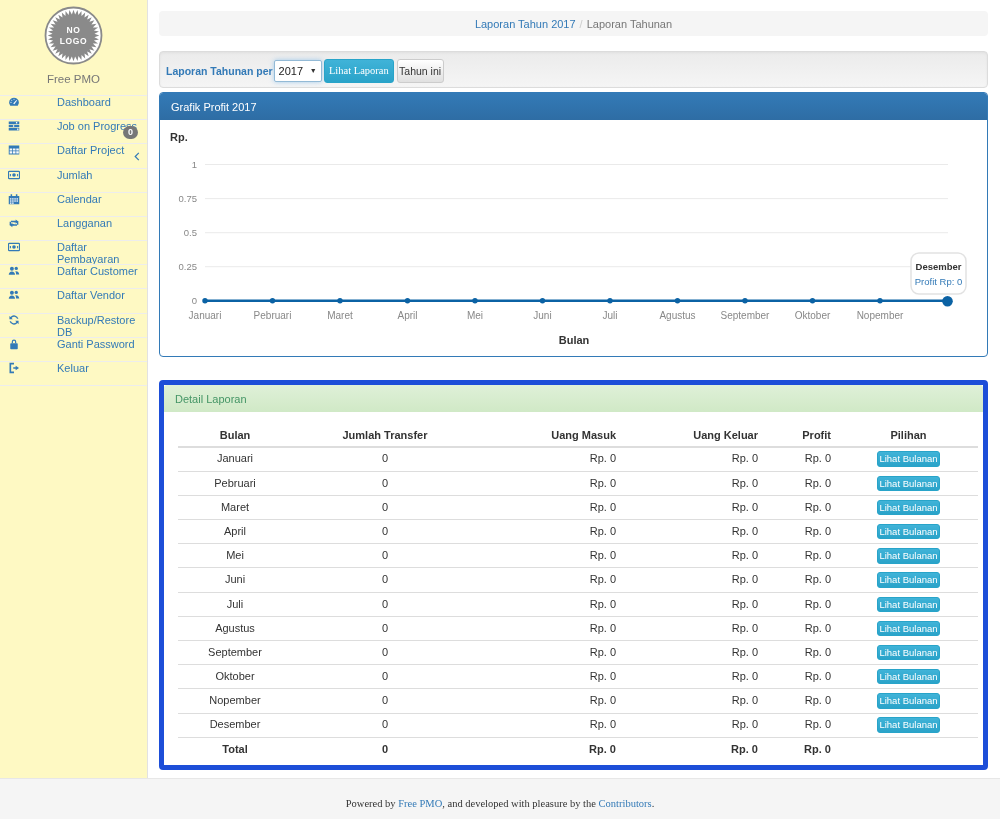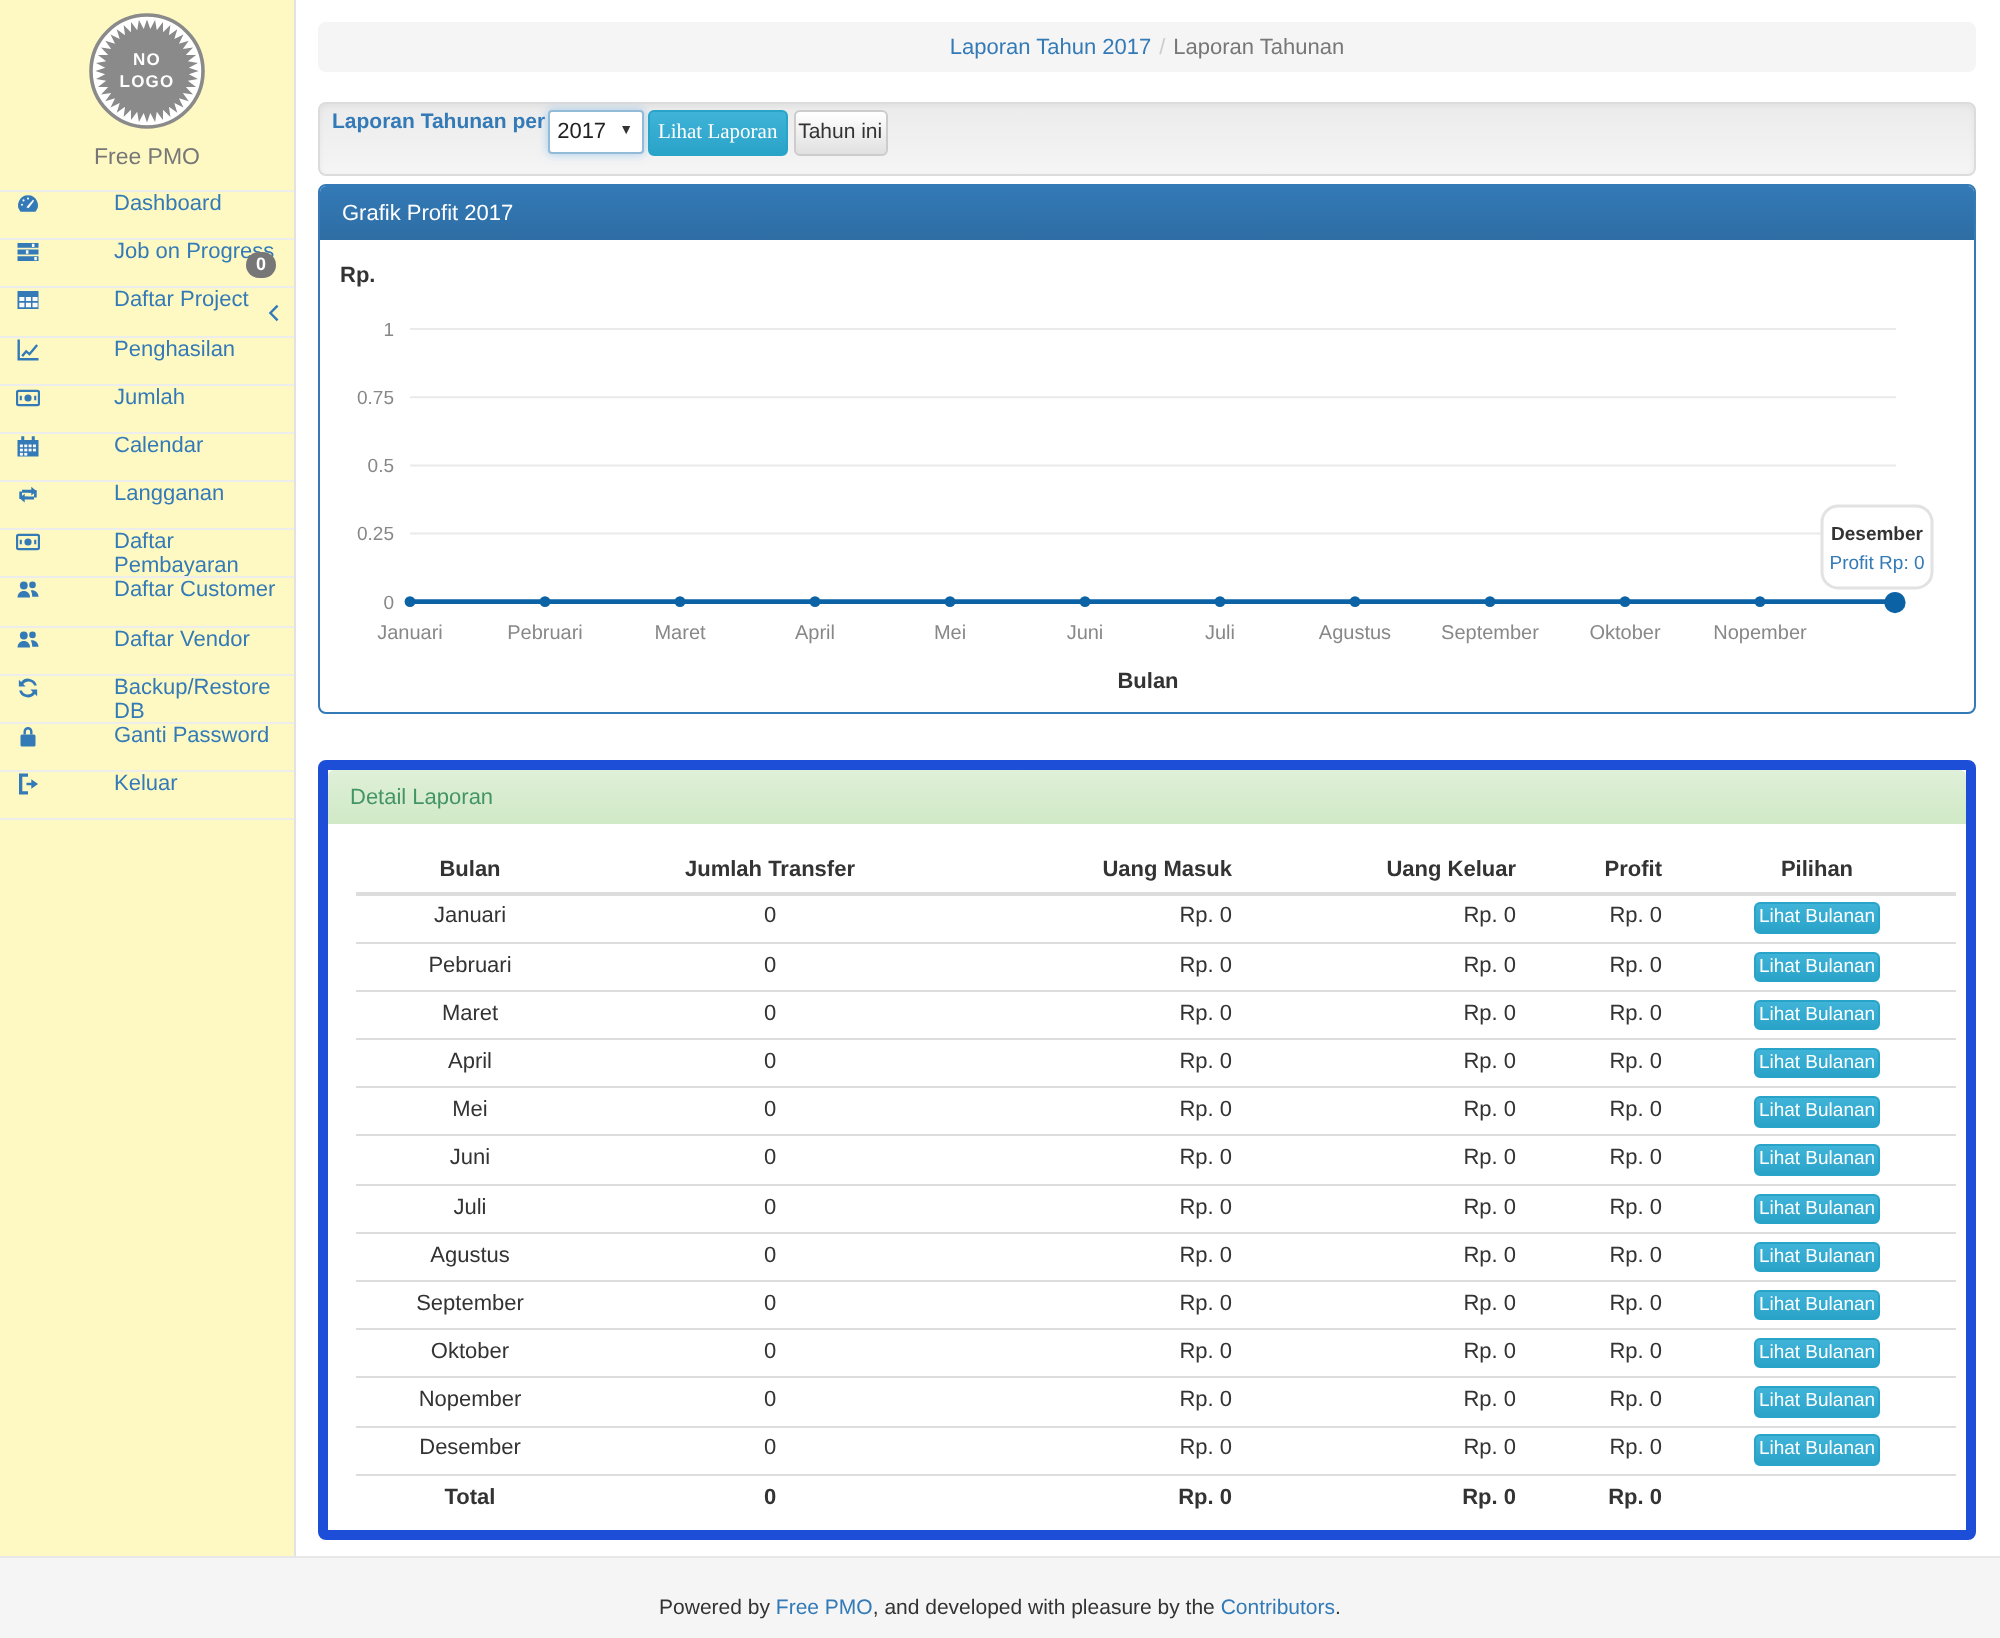--- a/index.html
+++ b/index.html
@@ -16,21 +16,21 @@
 .mi svg { margin-right:1.5px; flex:none; }
 .mi .lbl { font-size:11px; }
 #menu-end { border-top:1px solid #ededed; }
 .badge0 { position:absolute; left:123px; top:5.5px; width:15px; height:13px; background:#777; border-radius:7px; color:#fff; font-size:9px; font-weight:bold; text-align:center; line-height:13px; }
 
 
 #main { position:absolute; left:148px; top:0; width:852px; }
 #bc { position:absolute; left:11px; top:11px; width:829px; height:25px; background:#f5f5f5; border-radius:4px; padding:5.5px 12px; font-size:11px; color:#777; line-height:14px;text-align:center; }
 #bc .sep { color:#ccc; padding:0 4px; }
 #well { position:absolute; left:11px; top:51px; width:829px; height:37px; background:linear-gradient(to bottom,#ebebeb 0,#f5f5f5 100%); border:1px solid #dcdcdc; border-radius:4px; box-shadow:inset 0 1px 3px rgba(0,0,0,.05); }
-#well .row { display:flex; align-items:flex-start; height:100%; padding-left:6px; padding-top:2.5px; }
+#well .row { display:flex; align-items:center; height:100%; padding-left:6px; padding-top:2.5px; }
 #well label { color:#337ab7; font-weight:bold; font-size:10.5px; margin-right:1px; }
 #sel { width:48px; height:22px; background:#fff; border:1px solid #93bad6; border-radius:2px; box-shadow:0 0 5px rgba(102,175,233,.55); font-size:11px; color:#222; display:flex; align-items:center; padding:0 4px; justify-content:space-between; margin-right:2.5px; }
 #sel .arr { font-size:7px; color:#333; }
 .btn { display:inline-flex; align-items:center; justify-content:center; height:23.5px; border-radius:3px; font-size:10.5px; white-space:nowrap; }
 #btn-lihat { width:69.5px; background:linear-gradient(to bottom,#40b3d8 0,#2aa3c9 100%); border:1px solid #28a4c9; color:#fff; margin-right:3px;font-family:Liberation Serif, serif; }
 #btn-tahun { width:47px; background:linear-gradient(to bottom,#fff 0,#e0e0e0 100%); border:1px solid #ccc; color:#333; }
 
 
 #chartp { position:absolute; left:11px; top:92px; width:829px; height:265px; border:1px solid #337ab7; border-radius:4px; background:#fff; }
 #chartp .hd { height:27px; background:linear-gradient(to bottom,#337ab7 0,#2e6da4 100%); border-radius:3px 3px 0 0; color:#fff; font-size:11px; display:flex; align-items:center; padding-left:11px; }
@@ -41,21 +41,21 @@
 #tablep .hd { height:27px; background:linear-gradient(to bottom,#dff0d8 0,#d0e9c6 100%); border-radius:3px 3px 0 0; color:#449565; font-size:11px; display:flex; align-items:center; padding-left:11px; }
 #tbl { position:absolute; left:14px; top:41px; width:800px; border-collapse:collapse; font-size:11px; color:#333; table-layout:fixed; }
 #tbl th { font-weight:bold; padding:2px 8px 3.5px; line-height:14px; border-bottom:2px solid #ddd; text-align:center; }
 #tbl td { padding:3.9px 8px; border-top:1px solid #ddd; text-align:center; line-height:15.4px; }
 #tbl tr.first td { border-top:none; }
 #tbl th.r, #tbl td.r { text-align:right; }
 #tbl tr.total td { font-weight:bold; }
 .btn-xs { display:inline-block; vertical-align:top; width:63px; height:15.4px; background:linear-gradient(to bottom,#40b3d8 0,#2aa3c9 100%); border:1px solid #28a4c9; border-radius:3px; color:#fff; font-size:9.5px; line-height:13.2px; white-space:nowrap; }
 
 
-#footer { position:absolute; left:0; top:778px; width:1000px; height:41px; background:#f5f5f5; border-top:1px solid #e7e7e7; text-align:center; padding-top:19px; font-size:10.5px; color:#333; }
+#footer { position:absolute; left:0; top:778px; width:1000px; height:41px; background:#f5f5f5; border-top:1px solid #e7e7e7; text-align:center; padding-top:19px; font-size:10.5px; color:#333;font-family:Liberation Serif, serif; }
 </style>
 </head>
 <body>
 
 <div id="sidebar">
   <div id="logo">
     <svg width="59" height="59" viewBox="0 0 59 59">
       <circle cx="29.5" cy="29.5" r="28" fill="#fff" stroke="#8a8a8a" stroke-width="1.8"></circle>
       <g id="burst">
           <polygon points="29.50,3.70 31.15,8.56 33.54,4.02 34.40,9.08 37.47,4.96 37.54,10.10 41.21,6.51 40.47,11.59 44.66,8.63 43.14,13.53 47.74,11.26 45.47,15.86 50.37,14.34 47.41,18.53 52.49,17.79 48.90,21.46 54.04,21.53 49.92,24.60 54.98,25.46 50.44,27.85 55.30,29.50 50.44,31.15 54.98,33.54 49.92,34.40 54.04,37.47 48.90,37.54 52.49,41.21 47.41,40.47 50.37,44.66 45.47,43.14 47.74,47.74 43.14,45.47 44.66,50.37 40.47,47.41 41.21,52.49 37.54,48.90 37.47,54.04 34.40,49.92 33.54,54.98 31.15,50.44 29.50,55.30 27.85,50.44 25.46,54.98 24.60,49.92 21.53,54.04 21.46,48.90 17.79,52.49 18.53,47.41 14.34,50.37 15.86,45.47 11.26,47.74 13.53,43.14 8.63,44.66 11.59,40.47 6.51,41.21 10.10,37.54 4.96,37.47 9.08,34.40 4.02,33.54 8.56,31.15 3.70,29.50 8.56,27.85 4.02,25.46 9.08,24.60 4.96,21.53 10.10,21.46 6.51,17.79 11.59,18.53 8.63,14.34 13.53,15.86 11.26,11.26 15.86,13.53 14.34,8.63 18.53,11.59 17.79,6.51 21.46,10.10 21.53,4.96 24.60,9.08 25.46,4.02 27.85,8.56" fill="#8a8a8a"></polygon>
@@ -86,27 +86,20 @@
       </div>
       <div class="mi">
         <svg width="12" height="12" viewBox="0 0 16 16" fill="#337ab7">
           <path d="M1 2h14v12H1z"></path>
           <path fill="#fafafa" d="M2.2 6h3.4v2.6H2.2zm4.4 0h3.4v2.6H6.6zm4.4 0h3.4v2.6H11zM2.2 9.8h3.4v3H2.2zm4.4 0h3.4v3H6.6zm4.4 0h3.4v3H11z"></path>
         </svg>
         <span class="lbl">Daftar Project</span>
         <svg class="chevsvg" style="position:absolute;left:134px;top:8px" width="6" height="9" viewBox="0 0 6 9">
           <path d="M4.8 0.8L1.2 4.5l3.6 3.7" fill="none" stroke="#337ab7" stroke-width="1.2"></path>
         </svg>
-      </div>
-      <div class="mi">
-        <svg width="12" height="12" viewBox="0 0 16 16" fill="#337ab7">
-          <path d="M1 1h1.6v12.4H15V15H1z"></path>
-          <path d="M3.5 11.5l3.2-3.7 2.2 1.8 4.6-5.4 1.2 1-5.6 6.6-2.2-1.8-2.2 2.6z"></path>
-        </svg>
-        <span class="lbl">Penghasilan</span>
       </div>
       <div class="mi">
         <svg width="12" height="12" viewBox="0 0 16 16" fill="#337ab7">
           <rect x="0.7" y="3.2" width="14.6" height="9.6" rx="1" fill="none" stroke="#337ab7" stroke-width="1.5"></rect>
           <circle cx="8" cy="8" r="2.4"></circle>
           <path d="M2.5 6.5h1.4v3H2.5zm9.6 0h1.4v3h-1.4z"></path>
         </svg>
         <span class="lbl">Jumlah</span>
       </div>
       <div class="mi">

